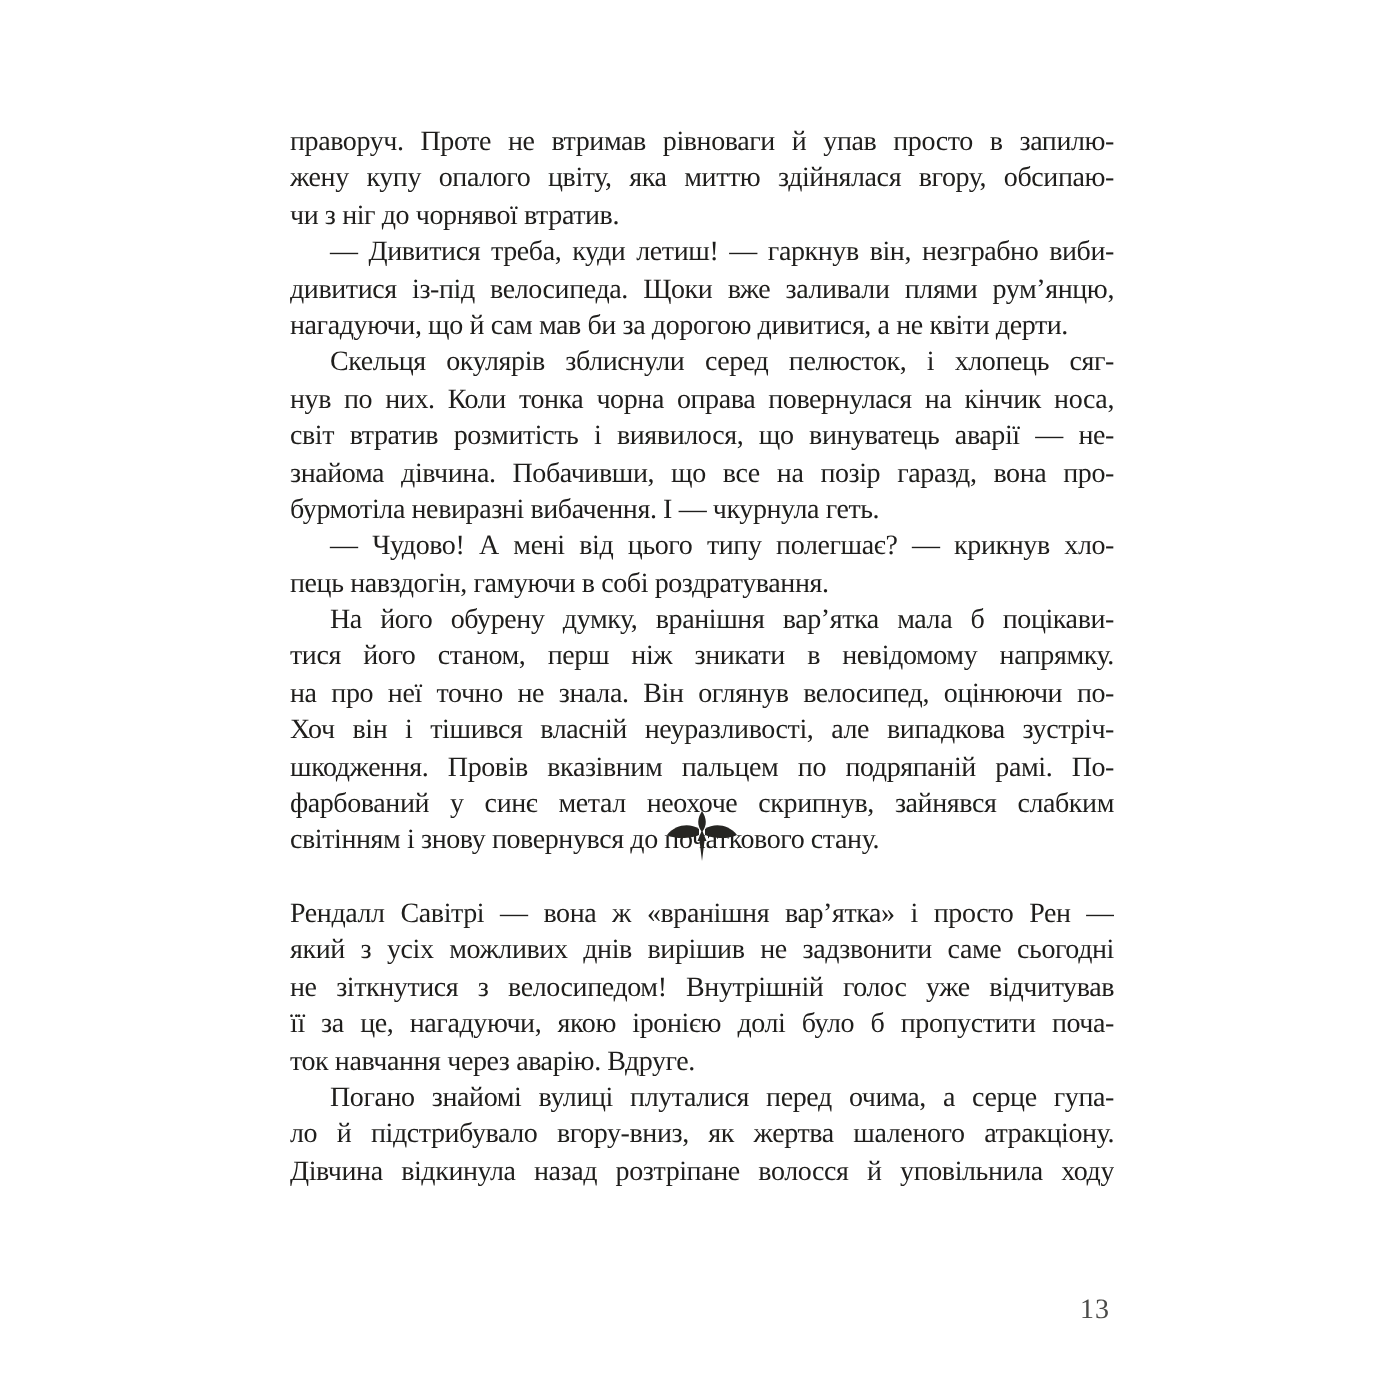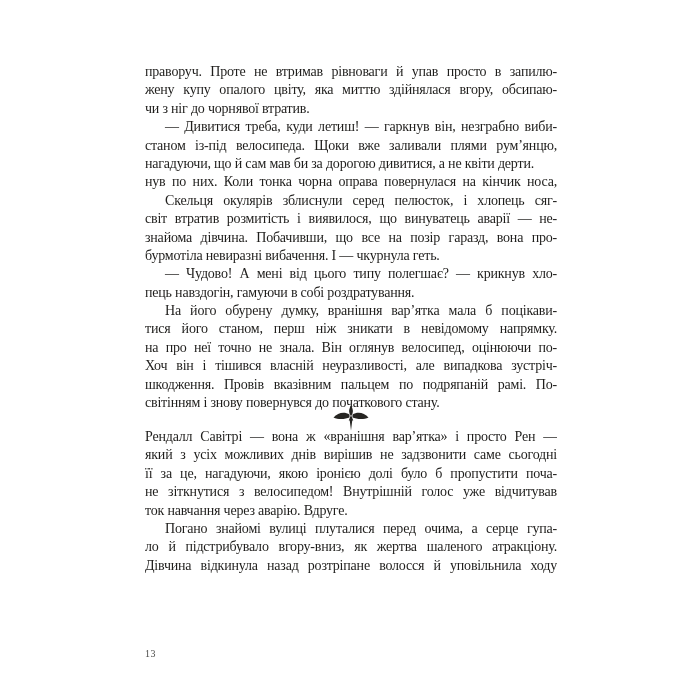--- a/index.html
+++ b/index.html
@@ -14,21 +14,21 @@
   }
   .text-block {
     position: absolute;
     left: 145px;
     width: 412px;
     font-size: 14px;
     line-height: 18.4px;
     letter-spacing: -0.2px;
   }
   .text-block.block-0 { top: 31px; margin-top: 32px; }
-  .text-block.block-1 { top: 428px; }
+  .text-block.block-1 { top: 449px; }
   .line {
     height: 18.4px;
     overflow: hidden;
     text-align: justify;
     text-align-last: justify;
     white-space: normal;
   }
   .line.flush { text-align-last: left; }
   .line.indent { text-indent: 20px; }
   .divider {
@@ -38,50 +38,51 @@
     width: 412px;
     height: 30px;
     text-align: center;
   }
   .divider svg { display: inline-block; }
   .page-number {
     position: absolute;
     left: 145px;
     top: 648px;
     width: 410px;
-    text-align: left;
-    font-size: 10px;
+    text-align: right;
+    font-size: 14px;
     letter-spacing: 0.5px;
     color: #4a4a48;
   }
 </style>
 </head>
 <body>
 
 <div class="page">
 
   <div class="text-block block-0">
       <div class="line">праворуч. Проте не втримав рівноваги й упав просто в запилю-</div>
       <div class="line">жену купу опалого цвіту, яка миттю здійнялася вгору, обсипаю-</div>
       <div class="line flush">чи з ніг до чорнявої втратив.</div>
       <div class="line indent">— Дивитися треба, куди летиш! — гаркнув він, незграбно виби-</div>
-      <div class="line">станом із-під велосипеда. Щоки вже заливали плями рум’янцю,</div>
+      <div class="line">дивитися із-під велосипеда. Щоки вже заливали плями рум’янцю,</div>
       <div class="line flush">нагадуючи, що й сам мав би за дорогою дивитися, а не квіти дерти.</div>
+      <div class="line indent">Скельця окулярів зблиснули серед пелюсток, і хлопець сяг-</div>
       <div class="line">нув по них. Коли тонка чорна оправа повернулася на кінчик носа,</div>
-      <div class="line indent">Скельця окулярів зблиснули серед пелюсток, і хлопець сяг-</div>
       <div class="line">світ втратив розмитість і виявилося, що винуватець аварії — не-</div>
       <div class="line">знайома дівчина. Побачивши, що все на позір гаразд, вона про-</div>
       <div class="line flush">бурмотіла невиразні вибачення. І — чкурнула геть.</div>
       <div class="line indent">— Чудово! А мені від цього типу полегшає? — крикнув хло-</div>
       <div class="line flush">пець навздогін, гамуючи в собі роздратування.</div>
       <div class="line indent">На його обурену думку, вранішня вар’ятка мала б поцікави-</div>
       <div class="line">тися його станом, перш ніж зникати в невідомому напрямку.</div>
       <div class="line">на про неї точно не знала. Він оглянув велосипед, оцінюючи по-</div>
       <div class="line">Хоч він і тішився власній неуразливості, але випадкова зустріч-</div>
       <div class="line">шкодження. Провів вказівним пальцем по подряпаній рамі. По-</div>
+      <div class="line">фарбований у синє метал неохоче скрипнув, зайнявся слабким</div>
       <div class="line flush">світінням і знову повернувся до початкового стану.</div>
     </div>
 
   <div class="divider">
     <svg width="36" height="26" viewBox="0 0 72 52" aria-hidden="true">
       <g fill="#262522">
 
         <path d="M36 1 C31.5 8 30.5 15 36 22 C41.5 15 40.5 8 36 1 Z"></path>
 
         <path d="M33 19 C24 13 10 14 1 25 C11 30 26 28 33 25 Z"></path>
@@ -89,22 +90,22 @@
         <path d="M39 19 C48 13 62 14 71 25 C61 30 46 28 39 25 Z"></path>
 
         <path d="M36 20 L31.5 31 L33.5 31 L36 51 L38.5 31 L40.5 31 Z"></path>
       </g>
     </svg>
   </div>
 
   <div class="text-block block-1">
       <div class="line">Рендалл Савітрі — вона ж «вранішня вар’ятка» і просто Рен —</div>
       <div class="line">який з усіх можливих днів вирішив не задзвонити саме сьогодні</div>
+      <div class="line">не зіткнутися з велосипедом! Внутрішній голос уже відчитував</div>
       <div class="line">її за це, нагадуючи, якою іронією долі було б пропустити поча-</div>
-      <div class="line">не зіткнутися з велосипедом! Внутрішній голос уже відчитував</div>
       <div class="line flush">ток навчання через аварію. Вдруге.</div>
       <div class="line indent">Погано знайомі вулиці плуталися перед очима, а серце гупа-</div>
       <div class="line">ло й підстрибувало вгору-вниз, як жертва шаленого атракціону.</div>
       <div class="line">Дівчина відкинула назад розтріпане волосся й уповільнила ходу</div>
     </div>
 
   <div class="page-number">13</div>
 
 </div>
 

